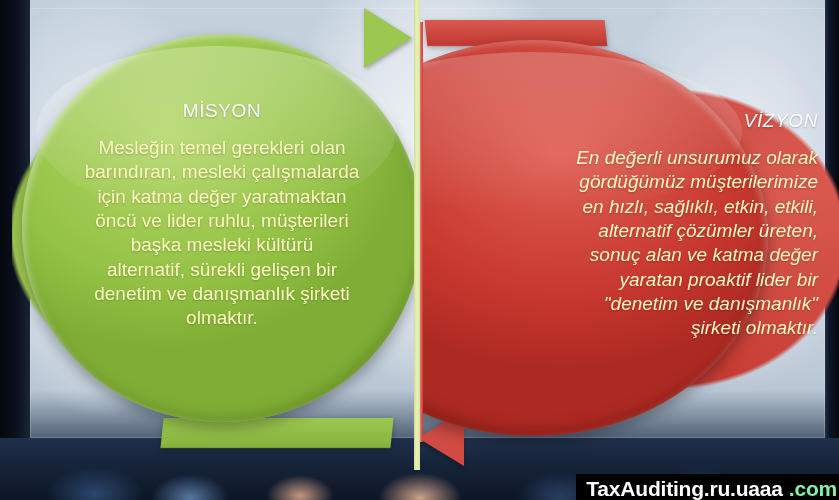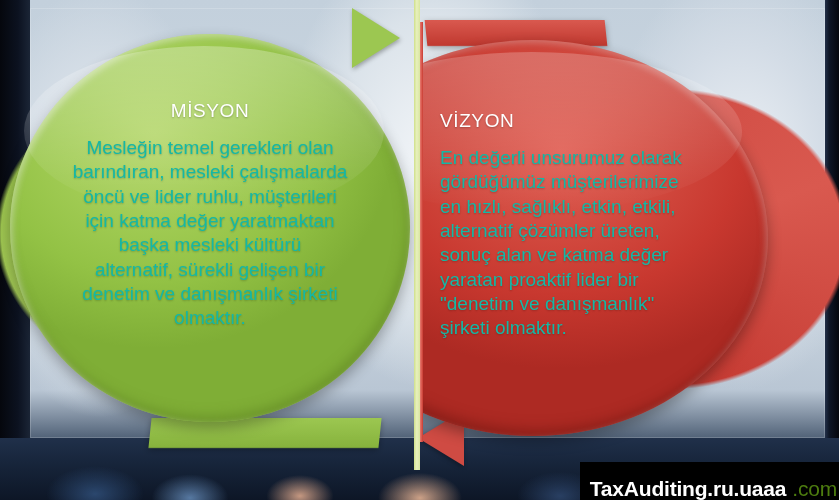--- a/index.html
+++ b/index.html
@@ -52,21 +52,21 @@
     position:absolute;right:0;top:0;width:14px;height:440px;
     background:linear-gradient(270deg,#05070d 0%,#0e1626 70%,#223049 100%);
   }
   .bg-inner-frame{
     position:absolute;left:30px;top:8px;right:14px;bottom:62px;
     box-shadow:inset 0 0 0 1px rgba(255,255,255,.18);
   }
 
   
   .green-panel{
-    position:absolute;left:0;top:0;width:418px;height:470px;overflow:hidden;
+    position:absolute;left:12px;top:0;width:418px;height:470px;overflow:hidden;
   }
   .green-arrow-ring{
     position:absolute;left:-96px;top:8px;width:540px;height:450px;
     border-radius:50%;
     background:conic-gradient(from 180deg,#93bf45 0deg,#a6cc58 60deg,#8eb842 150deg,#7ea536 210deg,#9ac74f 300deg,#93bf45 360deg);
     -webkit-mask:radial-gradient(ellipse 50% 50% at 50% 50%,#000 0 64%,transparent 66%);
             mask:radial-gradient(ellipse 50% 50% at 50% 50%,#000 0 64%,transparent 66%);
     filter:drop-shadow(0 3px 3px rgba(0,0,0,.32));
   }
   .green-arrow-head-top{
@@ -145,53 +145,53 @@
     border-radius:50%;
     background:linear-gradient(180deg,rgba(255,255,255,.22) 0%,rgba(255,255,255,0) 100%);
     pointer-events:none;
   }
   .red-left-edge{
     position:absolute;left:0;top:22px;width:5px;height:420px;
     background:linear-gradient(90deg,#f2a49c 0%,#e0675c 60%,#c83b32 100%);
   }
   .red-body{
     position:absolute;left:22px;top:110px;width:378px;
-    text-align:left;color:#ffffff;
+    text-align:right;color:#ffffff;font-style:italic;
   }
 
   .section-title{
     font-size:19px;font-weight:400;letter-spacing:.6px;
     margin:0 0 14px 0;color:#ffffff;
     text-shadow:0 1px 2px rgba(0,0,0,.25);
   }
   .section-text{
-    font-size:19px;line-height:1.28;font-weight:400;color:#14b8a6;
+    font-size:19px;line-height:1.28;font-weight:400;color:#fef9c3;
     text-shadow:0 1px 2px rgba(0,0,0,.22);
   }
   .section-text .ln{display:block;white-space:nowrap;}
 
   
   .seam{
     position:absolute;left:414px;top:0;width:6px;height:470px;
     background:linear-gradient(90deg,#cfe08a 0%,#e8f0bd 45%,#d8e6a0 100%);
   }
 
   
   .watermark{
-    position:absolute;right:0;bottom:0;height:22px;padding:16px 2px 0 10px;
+    position:absolute;right:0;bottom:0;height:22px;padding:4px 2px 0 10px;
     display:flex;align-items:center;
     background:#000000;
     overflow:hidden;
   }
   .wm-text{
     font-size:21px;font-weight:700;color:#ffffff;line-height:22px;
     letter-spacing:-.2px;white-space:nowrap;
   }
   .wm-suffix{
-    font-size:21px;font-weight:400;color:#4d7c0f;line-height:22px;
+    font-size:21px;font-weight:700;color:#86efac;line-height:22px;
     letter-spacing:-.2px;white-space:nowrap;margin-left:6px;
   }
 </style>
 </head>
 <body>
 
 <div id="slide">
 
   <div class="bg-photo">
     <div class="bg-base"></div>
@@ -210,22 +210,22 @@
     <div class="green-arrow-tail-bottom"></div>
     <div class="green-arrow-head-top"></div>
     <div class="green-ellipse"></div>
     <div class="green-ellipse-gloss"></div>
 
     <div class="green-body">
       <div class="section-title">MİSYON</div>
       <div class="section-text">
         <span class="ln">Mesleğin temel gerekleri olan</span>
         <span class="ln">barındıran, mesleki çalışmalarda</span>
+        <span class="ln">için katma değer yaratmaktan</span>
         <span class="ln">öncü ve lider ruhlu, müşterileri</span>
-        <span class="ln">için katma değer yaratmaktan</span>
         <span class="ln">başka mesleki kültürü</span>
         <span class="ln">alternatif, sürekli gelişen bir</span>
         <span class="ln">denetim ve danışmanlık şirketi</span>
         <span class="ln">olmaktır.</span>
       </div>
     </div>
   </div>
 
   <div class="red-panel">
     <div class="red-arrow-ring"></div>

